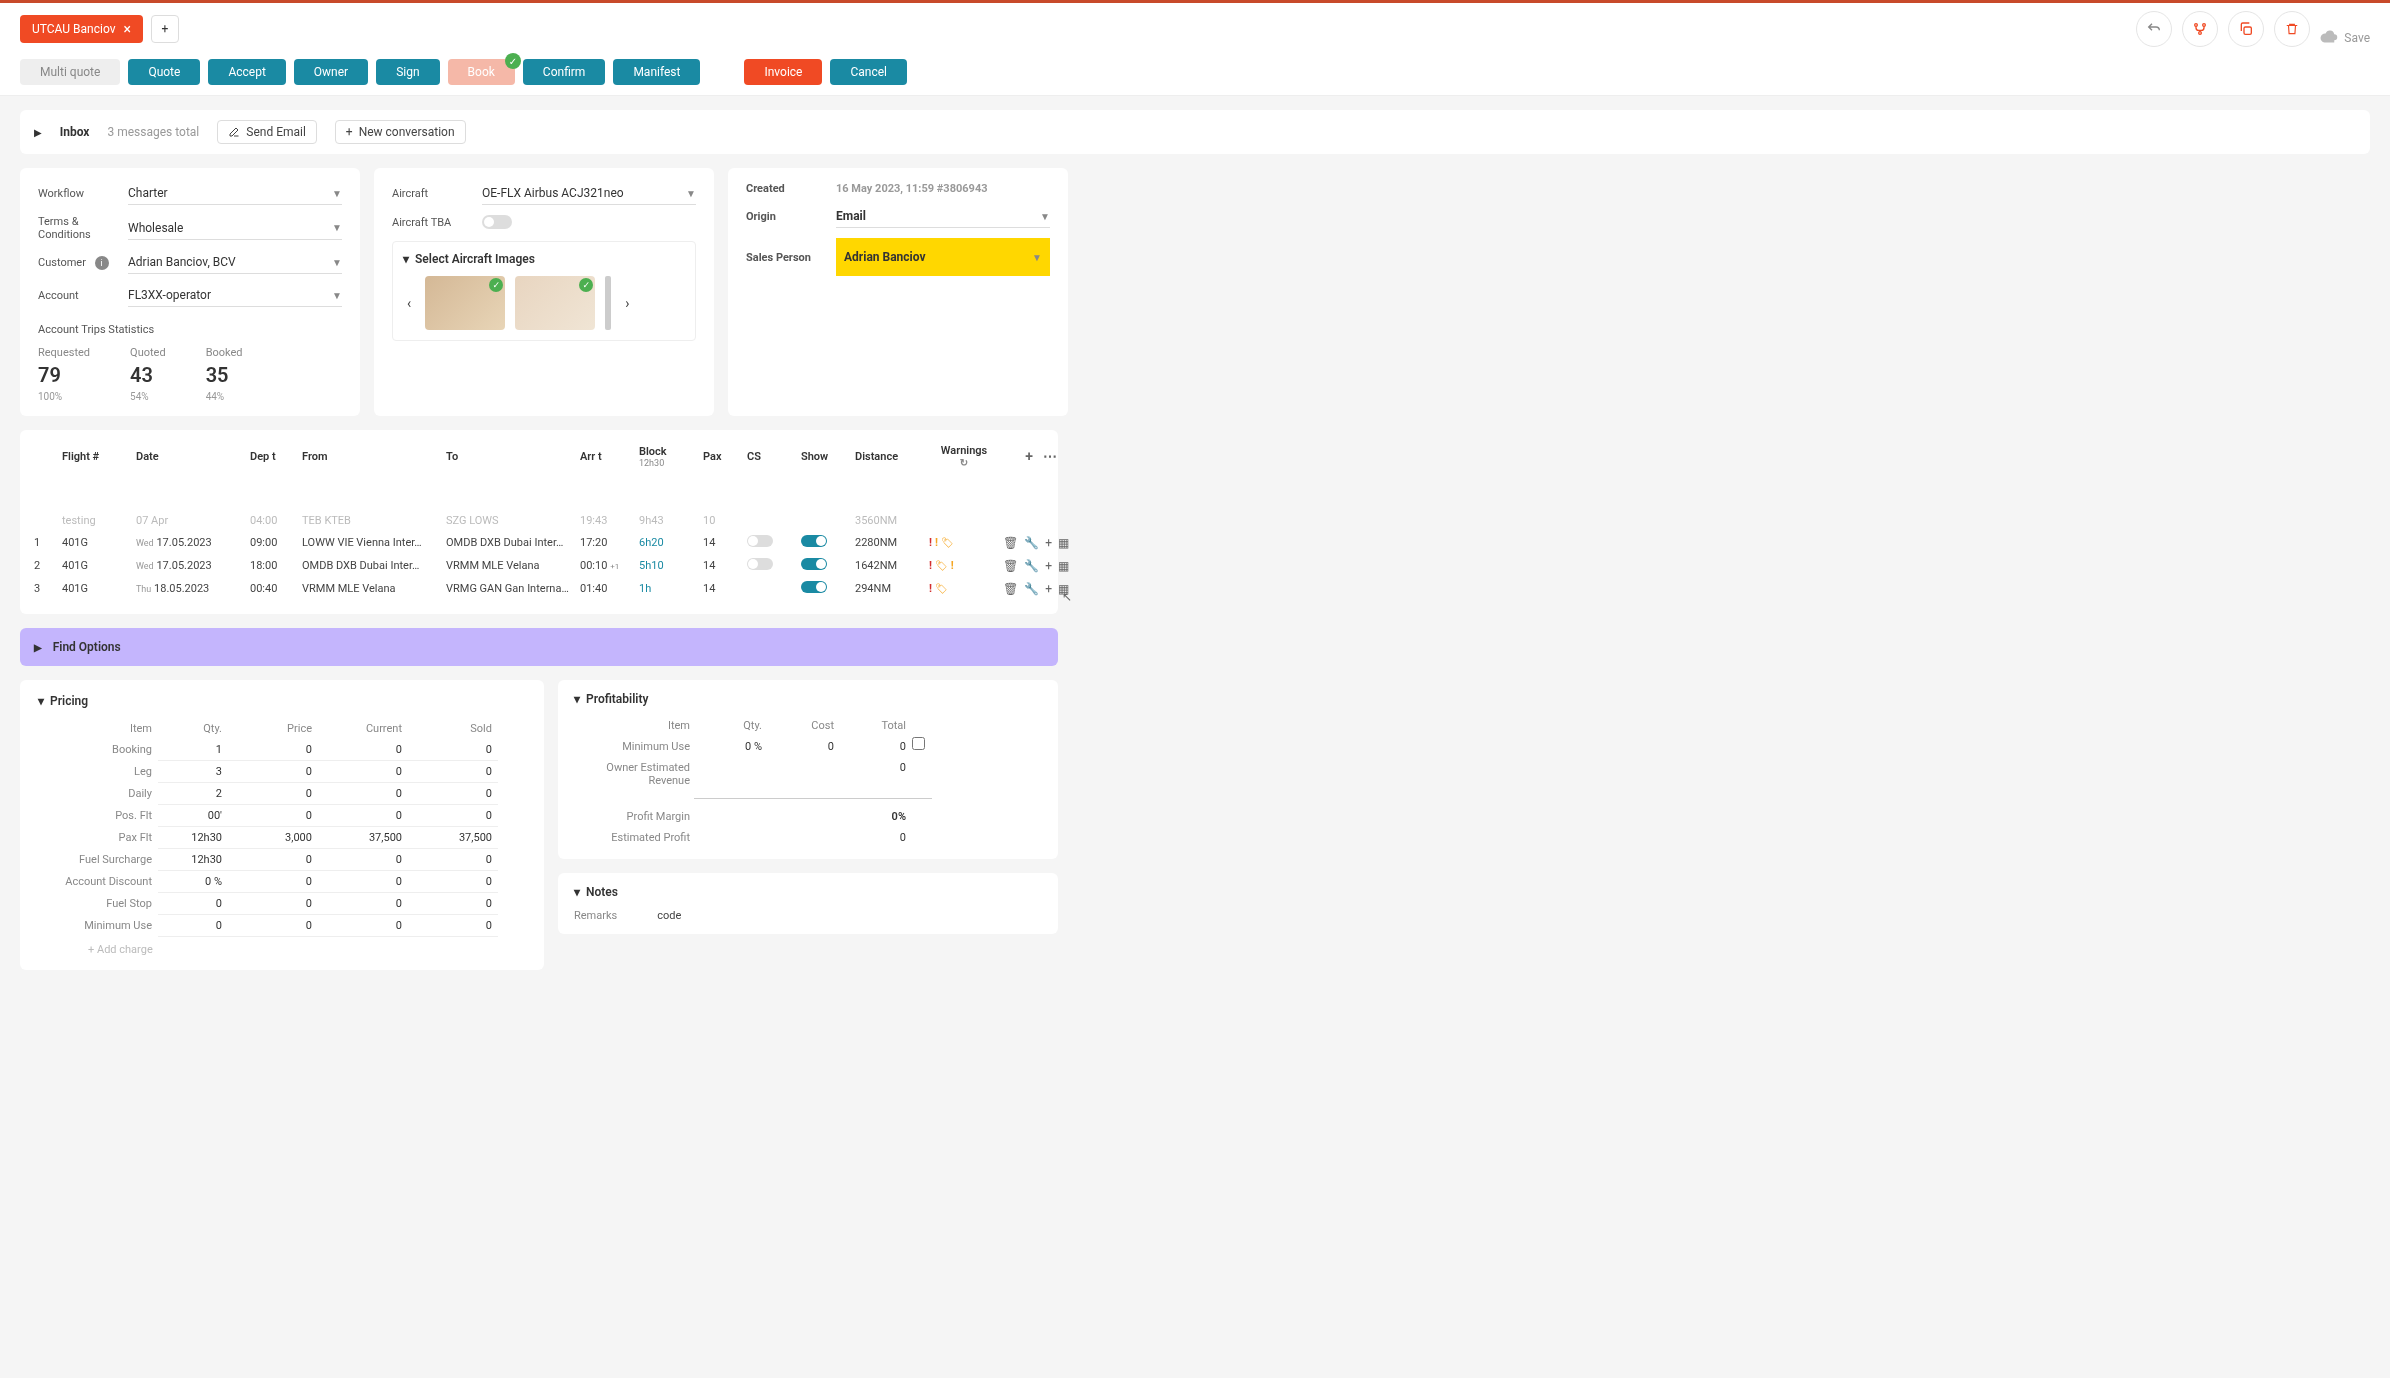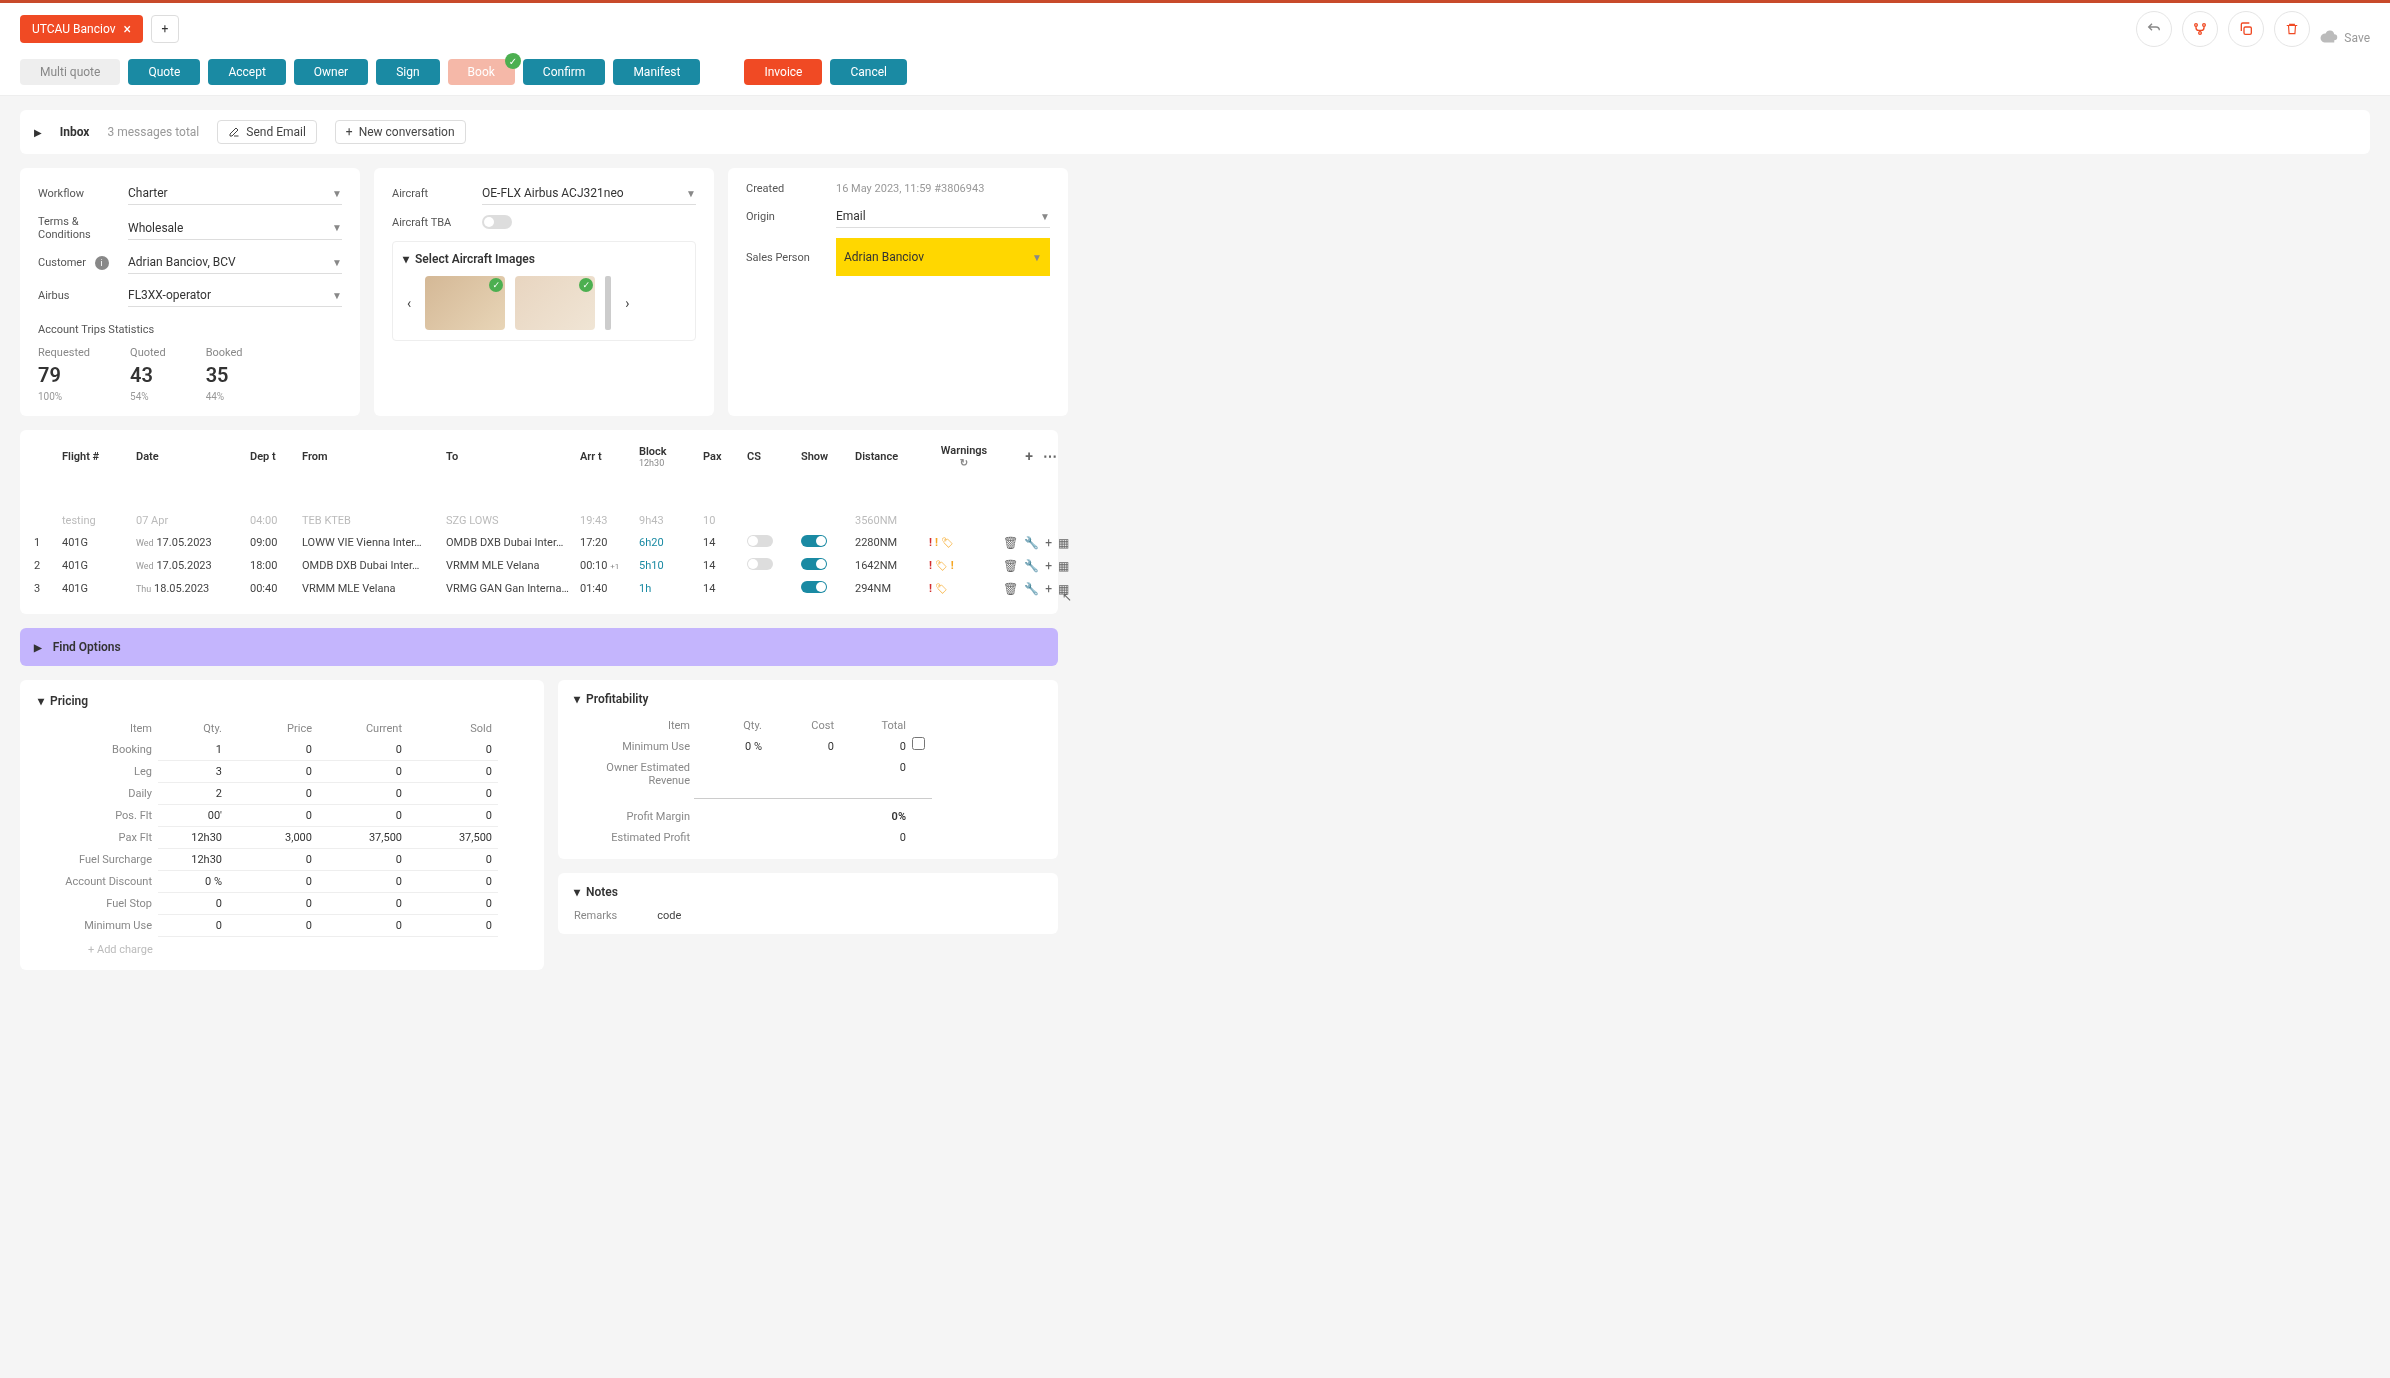--- a/index.html
+++ b/index.html
@@ -22,21 +22,21 @@
 
 .inbox-bar { background:#fff; margin:14px 20px 0; border-radius:6px; padding:10px 14px; display:flex; align-items:center; gap:18px; font-size:12px; }
 .inbox-bar .caret { font-size:10px; }
 .inbox-bar .msg-count { color:#999; }
 .inbox-bar .inbox-btn { border:1px solid #ddd; border-radius:4px; padding:4px 10px; display:flex; align-items:center; gap:6px; cursor:pointer; color:#444; }
 
 .cards-row { display:flex; gap:14px; margin:14px 20px 0; }
 .card { background:#fff; border-radius:6px; padding:14px 18px; }
 .card.left { flex:0 0 340px; }
 .card.mid { flex:0 0 340px; }
-.card.right { flex:0 0 340px; }
+.card.right { flex:0 0 340px;font-weight:bold; }
 
 .form-row { display:flex; align-items:center; margin-bottom:10px; }
 .form-row .lbl { width:90px; color:#555; font-size:11px; }
 .form-row .sel { flex:1; border-bottom:1px solid #ddd; padding:4px 0; display:flex; justify-content:space-between; align-items:center; font-size:12px; }
 .form-row .sel .arrow { color:#888; font-size:10px; }
 .form-row .info-icon { width:14px; height:14px; border-radius:50%; background:#888; color:#fff; font-size:9px; display:inline-flex; align-items:center; justify-content:center; margin-left:6px; }
 .sel.highlight { background:#ffd700; padding:12px 8px; border:none; }
 
 .stats-title { font-size:11px; color:#555; margin:16px 0 10px; }
 .stats-row { display:flex; gap:40px; }
@@ -201,21 +201,21 @@
       <div class="lbl">
         <span>Customer</span>
         <span class="info-icon">i</span>
       </div>
       <div class="sel">
         <span>Adrian Banciov, BCV</span>
           <span class="arrow">▼</span>
       </div>
     </div>
     <div class="form-row">
-      <div class="lbl">Airbus</div>
+      <div class="lbl">Account</div>
       <div class="sel">
         <span>FL3XX-operator</span>
           <span class="arrow">▼</span>
       </div>
     </div>
 
     <div class="stats-title">Account Trips Statistics</div>
     <div class="stats-row">
       <div class="stat">
         <div class="cap">Requested</div>

